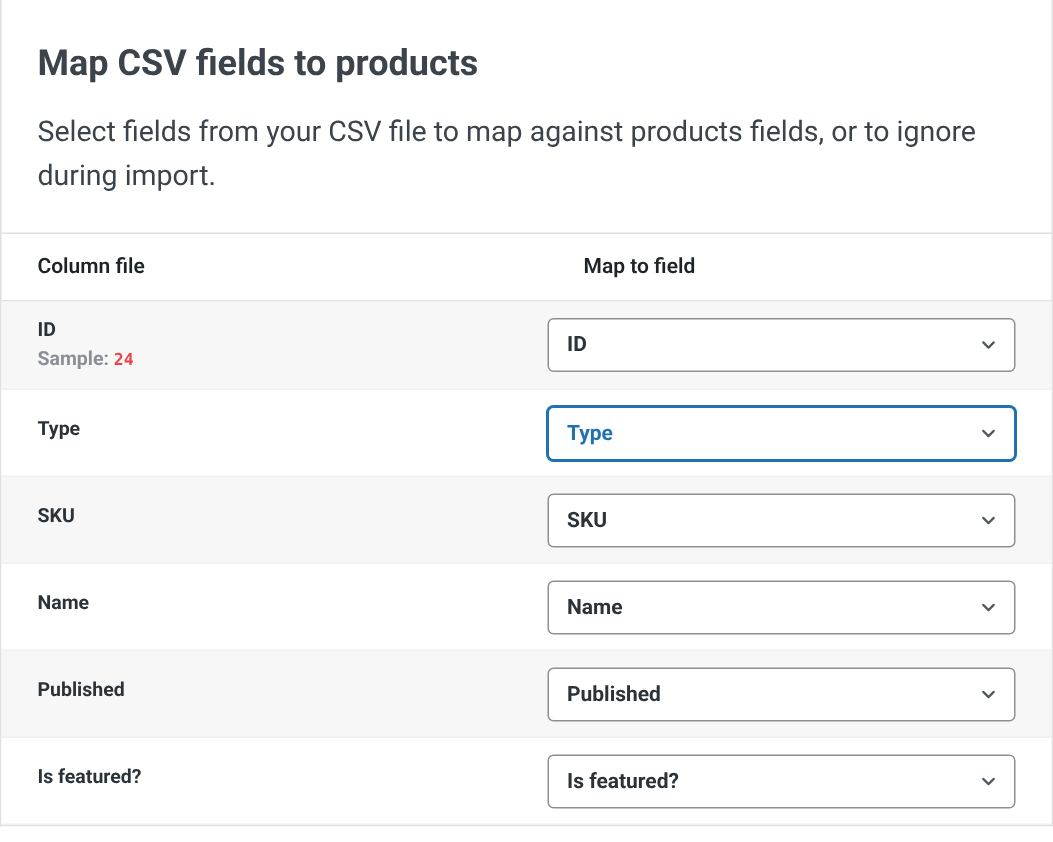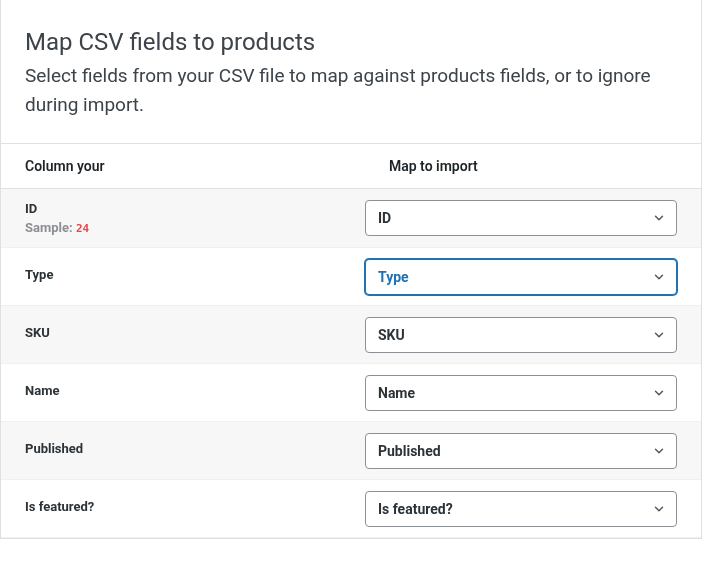--- a/index.html
+++ b/index.html
@@ -16,23 +16,23 @@
     }
     .container {
       border: 1px solid #e0e0e0;
       border-top: none;
     }
     .header {
       padding: 28px 24px 24px 24px;
     }
     .title {
       font-size: 24px;
-      font-weight: 400;
+      font-weight: 700;
       color: #3c434a;
-      margin-bottom: 6px;
+      margin-bottom: 18px;
     }
     .subtitle {
       font-size: 19px;
       color: #3c434a;
       line-height: 1.5;
     }
     .table {
       width: 100%;
     }
     .thead {
@@ -128,22 +128,22 @@
 <body>
 
 <div class="container">
   <div class="header">
     <h1 class="title">Map CSV fields to products</h1>
     <p class="subtitle">Select fields from your CSV file to map against products fields, or to ignore during import.</p>
   </div>
 
   <div class="table">
     <div class="thead">
-      <div class="th th-left">Column your</div>
-      <div class="th th-right">Map to import</div>
+      <div class="th th-left">Column file</div>
+      <div class="th th-right">Map to field</div>
     </div>
     <div class="tbody" id="tbody">
         <div class="row">
           <div class="cell-left">
             <div class="col-name">ID</div>
             <div class="sample"><span>Sample:</span> <span class="sample-value">24</span></div>
           </div>
           <div class="cell-right">
             <div class="select">
               <span class="select-text">ID</span>

